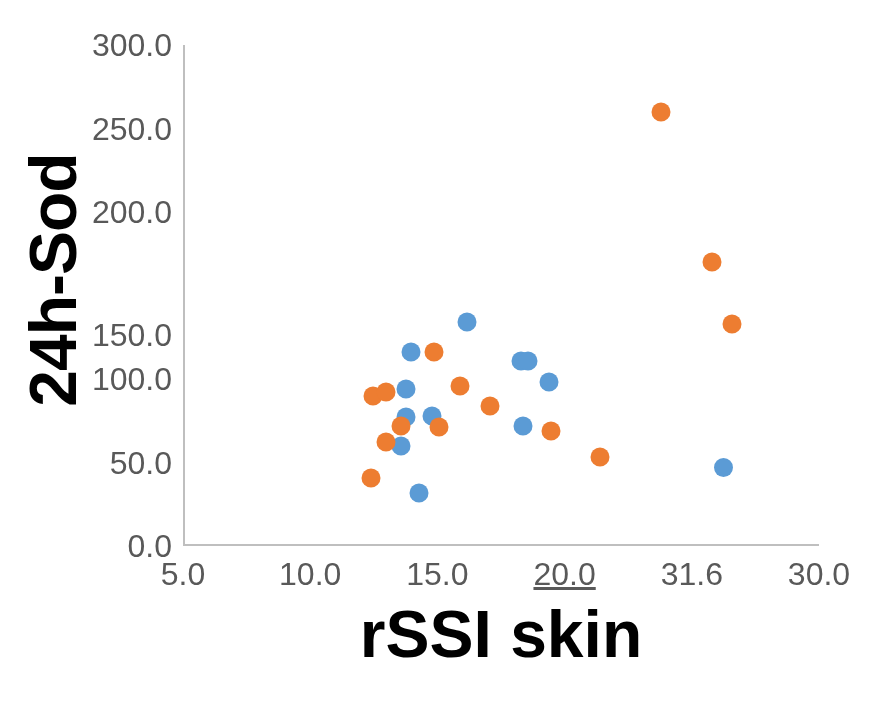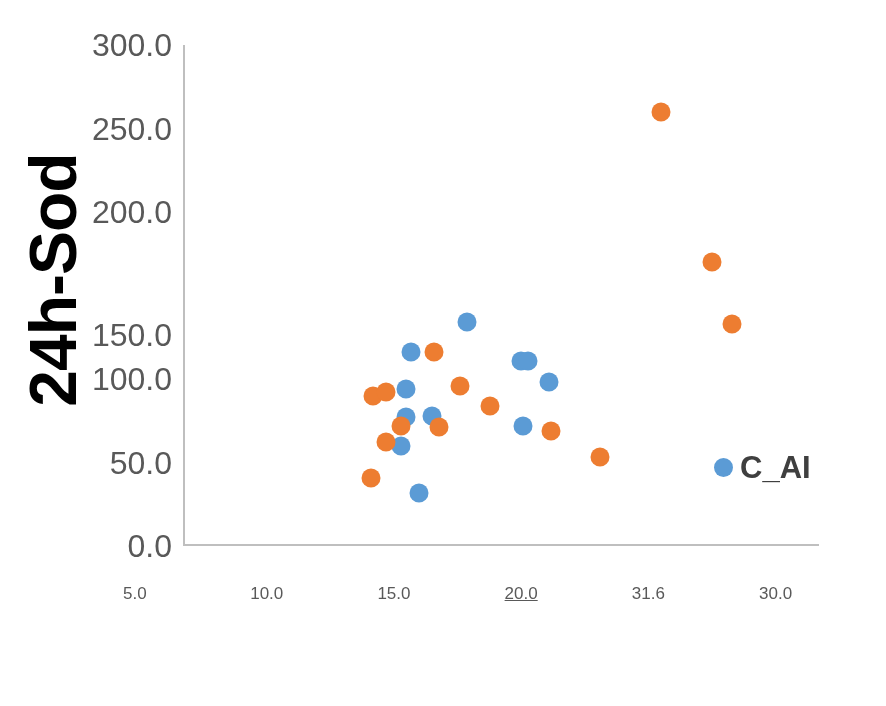--- a/index.html
+++ b/index.html
@@ -71,24 +71,24 @@
     right: 714px;              
     text-align: right;
     width: 150px;
     font-size: 32px;
     color: #595959;
     transform: translateY(-50%);
     white-space: nowrap;
   }
   .xtick-label {
     position: absolute;
-    top: 584px;
-    text-align: left;
+    top: 556px;
+    text-align: center;
     width: 120px;
-    font-size: 17px;
+    font-size: 32px;
     color: #595959;
     transform: translateX(-50%);
     white-space: nowrap;
   }
 
   
   .pt {
     position: absolute;
     width: 19px;
     height: 19px;
@@ -175,18 +175,18 @@
         <div class="pt" style="background: rgb(237, 125, 49); left: 414.672px; top: 412.49px;"></div>
         <div class="pt" style="background: rgb(237, 125, 49); left: 475.728px; top: 66.8px;"></div>
         <div class="pt" style="background: rgb(237, 125, 49); left: 526.608px; top: 217.1px;"></div>
         <div class="pt" style="background: rgb(237, 125, 49); left: 546.96px; top: 278.89px;"></div>
       </div>
   </div>
 
   <div id="legend">
       <div class="legend-row">
         <div class="legend-swatch" style="background: rgb(91, 155, 213);"></div>
-        <div class="legend-text">C_AI</div>
       </div>
     </div>
 
+  <div id="x-axis-title">rSSI skin</div>
 
 </div>
 
 </body></html>

